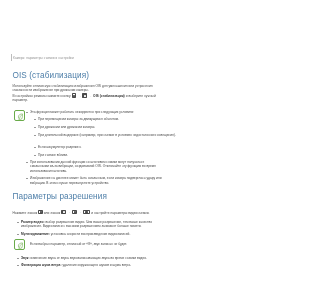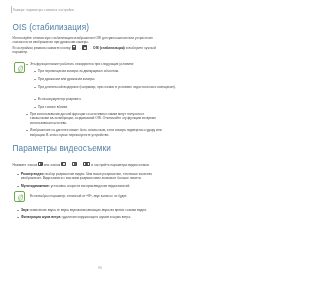--- a/index.html
+++ b/index.html
@@ -15,20 +15,21 @@
     color: #3f3f3f;
     position: relative;
   }
 
   .page {
     position: relative;
     width: 200px;
     height: 209px;
     box-sizing: border-box;
     padding: 0;
+    margin-top: 48px;
   }
 
   
   .running-header {
     position: absolute;
     top: 7.5px;
     left: 13px;
     right: 12px;
     font-size: 3.1px;
     letter-spacing: 0.08px;
@@ -194,21 +195,21 @@
   <div class="bl" style="top:111.5px; left:30px; width:158px;">При использовании данной функции со штативом снимки могут получаться</div>
 
   <div class="bl nodash" style="top:116.3px; left:30px; width:158px;">смазанными из-за вибрации, создаваемой OIS. Отключайте эту функцию во время</div>
 
   <div class="bl nodash" style="top:121.1px; left:30px; width:158px;">использования штатива.</div>
 
   <div class="bl" style="top:128px; left:30px; width:158px;">Изображение на дисплее может быть смазанным, если камера подверглась удару или</div>
 
   <div class="bl nodash" style="top:132.8px; left:30px; width:158px;">вибрации. В этом случае перезапустите устройство.</div>
 
-  <div class="h1 video">Параметры видеосъемки</div>
+  <div class="h1 video">Параметры разрешения</div>
 
   <div class="para" style="top:161.5px; left:12.5px; width:182px; white-space:nowrap;">
     <span>Нажмите значок</span>
     <span class="uiicon"><span class="g"></span></span>
     <span>или значок</span>
     <span class="uiicon filled"><span class="g"></span></span>
     <span class="arrowsep">→</span>
     <span class="uiicon"><span class="g"></span></span>
     <span class="arrowsep">→</span>
     <span class="uiicon wide"><span class="g"></span></span>

